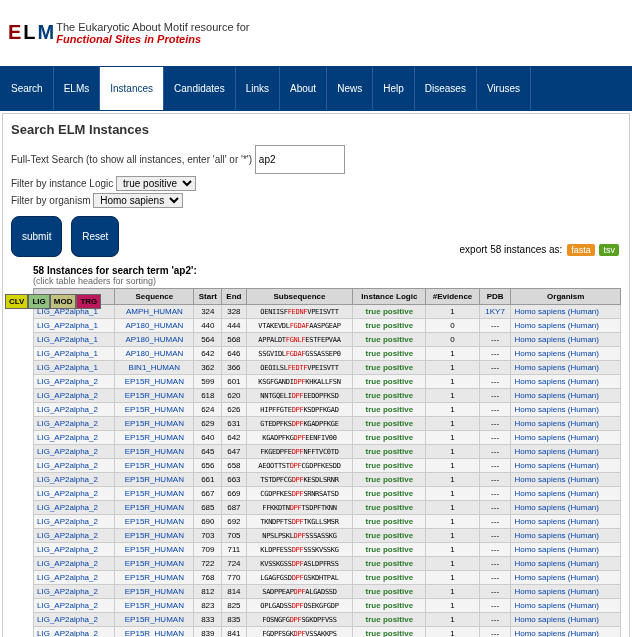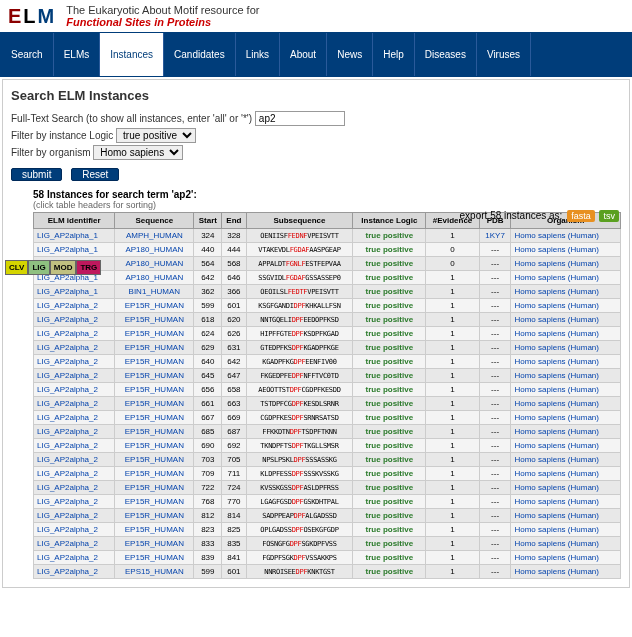--- a/index.html
+++ b/index.html
@@ -1,31 +1,31 @@
 <!DOCTYPE html>
 <html><head>
 <meta charset="utf-8">
 <style>
 *{box-sizing:border-box;margin:0;padding:0}
 body{font-family:Arial,Helvetica,sans-serif;font-size:10px;background:#fff;width:632px}
-.header{padding:4px 8px;display:flex;align-items:center;gap:10px}
+.header{padding:21px 8px;display:flex;}
 .logo{font-weight:bold;font-size:20px;letter-spacing:2px}
 .logo .e{color:#8b0000}.logo .l{color:#000}.logo .m{color:#003d7a}
 .tagline{font-size:11px;color:#333}
 .tagline .fs{color:#c00;font-style:italic;font-weight:bold}
 .nav{background:#003d7a;display:flex;border:1px solid #003d7a}
 .nav a{color:#fff;padding:16px 10px;font-size:10px;text-decoration:none;border-right:1px solid #2a5a9a}
 .nav a.active{background:#fff;color:#003d7a}
 .content{border:1px solid #ccc;margin:2px;padding:8px;position:relative}
 h2{font-size:13px;font-weight:bold;margin-bottom:8px;color:#333}
 .filter-row{font-size:10px;margin:2px 0;color:#333}
-.filter-row input[type=text]{border:1px solid #999;padding:1px 3px;font-size:10px;width:90px}
+.filter-row input[type=text]{border:1px solid #999;padding:8px 3px;font-size:10px;width:90px}
 .filter-row select{border:1px solid #999;font-size:10px;padding:0 2px}
 .btns{margin:8px 0}
-.btns button{background:#003d7a;color:#fff;border:1px solid #002a5a;padding:0 10px;font-size:10px;margin-right:6px;border-radius:2px;cursor:pointer}
+.btns button{background:#003d7a;color:#fff;border:1px solid #002a5a;padding:14px 10px;font-size:10px;margin-right:6px;border-radius:8px;cursor:pointer}
 .export{position:absolute;right:10px;top:130px;font-size:10px}
 .export .tag{padding:1px 4px;color:#fff;font-size:9px;border-radius:2px;margin-left:2px}
 .export .fasta{background:#e89020}
 .export .tsv{background:#5aa020}
 .subhead{font-size:10px;font-weight:bold;margin-top:4px}
 .subnote{font-size:9px;color:#666;margin-bottom:2px}
 table{border-collapse:collapse;width:100%;font-size:8px}
 th{background:#d8d8d8;border:1px solid #999;padding:3px 2px;font-size:8px;font-weight:bold}
 td{border:1px solid #ccc;padding:2px 3px;text-align:center;white-space:nowrap}
 td.l{text-align:left}

